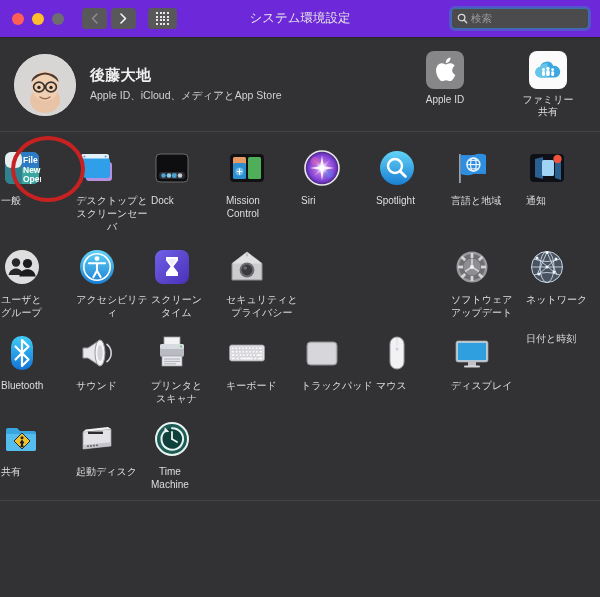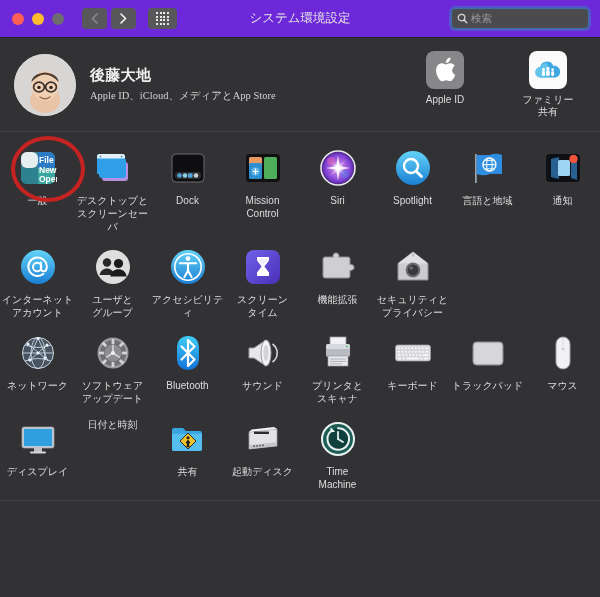--- a/index.html
+++ b/index.html
@@ -54,41 +54,41 @@
   }
   .searchfield svg { flex: 0 0 auto; }
   .searchph { font-size: 10.5px; color: #9b9b9e; }
 
   
   .banner { position: relative; height: 93px; flex: 0 0 93px; display: flex; align-items: center; padding: 0 14px; }
   .avatar {
     width: 62px; height: 62px; border-radius: 50%;
     background: #d7d5d4; flex: 0 0 62px; position: relative; overflow: hidden;
   }
-  .userinfo { margin-left: 14px; font-family: Liberation Serif, serif; }
+  .userinfo { margin-left: 14px; }
   .uname { font-size: 15px; color: #f0f0f0; font-weight: bold; letter-spacing: .3px; }
   .usub { font-size: 10.5px; color: #d2d2d4; margin-top: 4px; }
 
   .banner-actions { margin-left: auto; display: flex; gap: 39px; padding-right: 6px; }
   .bact { width: 64px; text-align: center; }
   .bact-icon {
     width: 38px; height: 38px; margin: 0 auto 5px; border-radius: 8px;
     display: flex; align-items: center; justify-content: center;
   }
   .bact-label { font-size: 10px; color: #dcdcde; line-height: 1.25; }
   .appleid-icon { background: #87878a; }
   .family-icon { background: #fbfbfb; }
 
   .hr { height: 1px; background: #454548; margin: 0; }
 
   
   .section { padding: 9px 0 2px; }
   .grid { display: grid; grid-template-columns: repeat(8, 1fr); }
   .cell {
-    display: flex; flex-direction: column; align-items: center;
+    display: flex; flex-direction: column; align-items: flex-start;
     padding: 6px 1px 7px; min-height: 84px;
   }
   .cell .ico { width: 42px; height: 42px; display: flex; align-items: center; justify-content: center; margin-bottom: 5px; }
   .cell .lbl { font-size: 10px; color: #dedee0; text-align: center; line-height: 1.3; max-width: 72px; }
   .cell.empty { min-height: 0; }
 
   .thirdparty .cell { align-items: center; }
   .thirdparty .grid { grid-template-columns: repeat(8, 1fr); }
 
   
@@ -341,39 +341,20 @@
             <rect x="2" y="5" width="34" height="28" rx="4" fill="#0f1016"></rect>
             <path d="M7 10 L15 8 L15 30 L7 28 Z" fill="#2d6fa8" opacity=".85"></path>
             <rect x="14" y="11" width="12" height="16" rx="1.5" fill="#9fd4f5"></rect>
             <path d="M27 9 L33 7 L33 31 L27 29 Z" fill="#2d6fa8" opacity=".85"></path>
             <circle cx="29.5" cy="10" r="4.2" fill="#f0543c"></circle>
           </svg>
         </div>
         <div class="lbl">通知</div>
       </div>
 
-      <div class="cell">
-        <div class="ico">
-          <svg width="38" height="38" viewBox="0 0 38 38">
-            <defs>
-                <linearGradient id="iag" x1="0" y1="0" x2="0" y2="1">
-              <stop offset="0%" stop-color="#63d3f7"></stop>
-                  <stop offset="100%" stop-color="#1a7fd4"></stop>
-                </linearGradient>
-              </defs>
-            <circle cx="19" cy="19" r="17" fill="url(#iag)"></circle>
-            <path d="M24.5 25.8a9.2 9.2 0 1 1 3.3-7.1c0 3-1.6 4.6-3.3 4.6-1.6 0-2.6-1-2.6-2.7v-6.1" fill="none" stroke="#fff" stroke-width="2" stroke-linecap="round"></path>
-            <circle cx="18.2" cy="19" r="4.2" fill="none" stroke="#fff" stroke-width="2"></circle>
-          </svg>
-        </div>
-        <div class="lbl">
-          <span>インターネット</span><br>
-          <span>アカウント</span>
-        </div>
-      </div>
 
       <div class="cell">
         <div class="ico">
           <svg width="38" height="38" viewBox="0 0 38 38">
             <circle cx="19" cy="19" r="17" fill="#dededf"></circle>
             <circle cx="13" cy="14.5" r="4.2" fill="#27272a"></circle>
             <path d="M5.6 27c.8-4.4 3.8-6.6 7.4-6.6s6.6 2.2 7.4 6.6z" fill="#27272a"></path>
             <circle cx="24.5" cy="15.5" r="4.6" fill="#1c1c1f"></circle>
             <path d="M16.3 28.6c.9-4.9 4.2-7.3 8.2-7.3s7.3 2.4 8.2 7.3z" fill="#1c1c1f"></path>
           </svg>
@@ -415,48 +396,70 @@
             <path d="M13 9h12v3.4l-4.6 6 4.6 6V28H13v-3.6l4.6-6-4.6-6Z" fill="#fff"></path>
             <path d="M15.2 10.8h7.6v1.6l-3.8 5-3.8-5Z" fill="#e6dcfb" opacity=".5"></path>
           </svg>
         </div>
         <div class="lbl">
           <span>スクリーン</span><br>
           <span>タイム</span>
         </div>
       </div>
 
-      <div class="cell">
-        <div class="ico">
-          <svg width="38" height="38" viewBox="0 0 38 38">
-            <path d="M6 9h8.2a3 3 0 1 1 5.6 0H29a2 2 0 0 1 2 2v5.6a3 3 0 1 1 0 5.6V28a2 2 0 0 1-2 2H6a2 2 0 0 1-2-2V11a2 2 0 0 1 2-2z" fill="#cfcfd2" stroke="#8d8d91" stroke-width="1"></path>
-          </svg>
-        </div>
-        <div class="lbl">機能拡張</div>
-      </div>
 
       <div class="cell">
         <div class="ico">
           <svg width="38" height="38" viewBox="0 0 38 38">
             <path d="M19 4 L34 15.5 V32 H4 V15.5 Z" fill="#cccccf" stroke="#8e8e92" stroke-width="1"></path>
             <path d="M19 4 L34 15.5 H4 Z" fill="#e0e0e3"></path>
             <circle cx="19" cy="22" r="7.4" fill="#6d6d71"></circle>
             <circle cx="19" cy="22" r="5.4" fill="#3a3a3d"></circle>
             <circle cx="17.2" cy="20" r="1.8" fill="#8e8e92" opacity=".6"></circle>
             <rect x="18.2" y="5.4" width="1.6" height="3" fill="#b6b6ba"></rect>
           </svg>
         </div>
         <div class="lbl">
           <span>セキュリティと</span><br>
           <span>プライバシー</span>
         </div>
       </div>
 
       <div class="cell empty"></div>
       <div class="cell empty"></div>
+
+      <div class="cell">
+        <div class="ico">
+          <svg width="38" height="38" viewBox="0 0 38 38">
+            <circle cx="19" cy="19" r="15.5" fill="#9a9a9e"></circle>
+            <circle cx="19" cy="19" r="13" fill="#6f6f74"></circle>
+            <g fill="#d4d4d8">
+              <rect x="17.6" y="5" width="2.8" height="5"></rect>
+                <rect x="17.6" y="28" width="2.8" height="5"></rect>
+              <rect x="5" y="17.6" width="5" height="2.8"></rect>
+                <rect x="28" y="17.6" width="5" height="2.8"></rect>
+              <rect x="9" y="8" width="2.8" height="5" transform="rotate(-45 10.4 10.5)"></rect>
+              <rect x="26.2" y="25.2" width="2.8" height="5" transform="rotate(-45 27.6 27.7)"></rect>
+              <rect x="26.2" y="8" width="2.8" height="5" transform="rotate(45 27.6 10.5)"></rect>
+              <rect x="9" y="25.2" width="2.8" height="5" transform="rotate(45 10.4 27.7)"></rect>
+            </g>
+            <circle cx="19" cy="19" r="8.6" fill="#8d8d92"></circle>
+            <g stroke="#cfcfd3" stroke-width="1.8" stroke-linecap="round">
+              <line x1="19" y1="19" x2="19" y2="11.5"></line>
+              <line x1="19" y1="19" x2="25.2" y2="23"></line>
+              <line x1="19" y1="19" x2="12.8" y2="23"></line>
+            </g>
+            <circle cx="19" cy="19" r="2.1" fill="#efeff2"></circle>
+          </svg>
+        </div>
+        <div class="lbl">
+          <span>ソフトウェア</span><br>
+          <span>アップデート</span>
+        </div>
+      </div>
 
       <div class="cell">
         <div class="ico">
           <svg width="38" height="38" viewBox="0 0 38 38">
             <circle cx="19" cy="19" r="15.5" fill="#5c6f85" opacity=".55"></circle>
             <circle cx="19" cy="19" r="15.5" fill="none" stroke="#c8d6e4" stroke-width="1"></circle>
             <ellipse cx="19" cy="19" rx="7" ry="15.5" fill="none" stroke="#c8d6e4" stroke-width=".9"></ellipse>
             <line x1="3.5" y1="19" x2="34.5" y2="19" stroke="#c8d6e4" stroke-width=".9"></line>
             <path d="M6 11 Q19 16 32 11 M6 27 Q19 22 32 27" fill="none" stroke="#c8d6e4" stroke-width=".9"></path>
             <g stroke="#dde8f2" stroke-width=".8">
@@ -469,50 +472,20 @@
               <circle cx="9" cy="10" r="1.5"></circle>
                 <circle cx="28" cy="11" r="1.5"></circle>
                 <circle cx="11" cy="26" r="1.5"></circle>
               <circle cx="26" cy="24" r="1.5"></circle>
                 <circle cx="19" cy="4.5" r="1.5"></circle>
                 <circle cx="19" cy="19" r="1.5"></circle>
             </g>
           </svg>
         </div>
         <div class="lbl">ネットワーク</div>
-      </div>
-
-      <div class="cell">
-        <div class="ico">
-          <svg width="38" height="38" viewBox="0 0 38 38">
-            <circle cx="19" cy="19" r="15.5" fill="#9a9a9e"></circle>
-            <circle cx="19" cy="19" r="13" fill="#6f6f74"></circle>
-            <g fill="#d4d4d8">
-              <rect x="17.6" y="5" width="2.8" height="5"></rect>
-                <rect x="17.6" y="28" width="2.8" height="5"></rect>
-              <rect x="5" y="17.6" width="5" height="2.8"></rect>
-                <rect x="28" y="17.6" width="5" height="2.8"></rect>
-              <rect x="9" y="8" width="2.8" height="5" transform="rotate(-45 10.4 10.5)"></rect>
-              <rect x="26.2" y="25.2" width="2.8" height="5" transform="rotate(-45 27.6 27.7)"></rect>
-              <rect x="26.2" y="8" width="2.8" height="5" transform="rotate(45 27.6 10.5)"></rect>
-              <rect x="9" y="25.2" width="2.8" height="5" transform="rotate(45 10.4 27.7)"></rect>
-            </g>
-            <circle cx="19" cy="19" r="8.6" fill="#8d8d92"></circle>
-            <g stroke="#cfcfd3" stroke-width="1.8" stroke-linecap="round">
-              <line x1="19" y1="19" x2="19" y2="11.5"></line>
-              <line x1="19" y1="19" x2="25.2" y2="23"></line>
-              <line x1="19" y1="19" x2="12.8" y2="23"></line>
-            </g>
-            <circle cx="19" cy="19" r="2.1" fill="#efeff2"></circle>
-          </svg>
-        </div>
-        <div class="lbl">
-          <span>ソフトウェア</span><br>
-          <span>アップデート</span>
-        </div>
       </div>
 
       <div class="cell">
         <div class="ico">
           <svg width="38" height="38" viewBox="0 0 38 38">
             <defs>
                 <linearGradient id="btg" x1="0" y1="0" x2="0" y2="1">
               <stop offset="0%" stop-color="#3fcdf7"></stop>
                   <stop offset="100%" stop-color="#1273d8"></stop>
                 </linearGradient>

